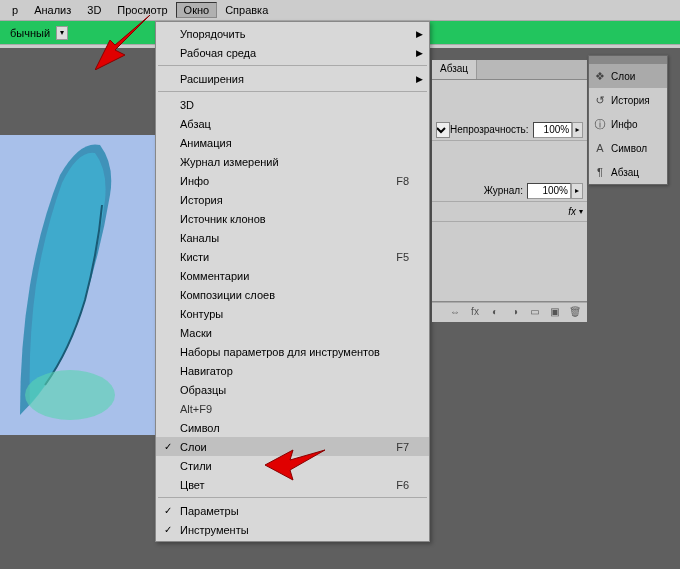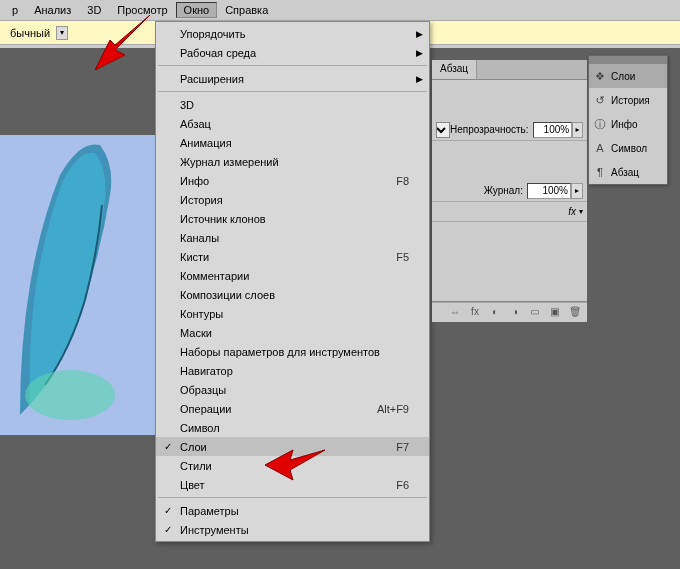--- a/index.html
+++ b/index.html
@@ -24,21 +24,21 @@
     padding: 2px 8px;
     cursor: default;
   }
   .menubar .item.pressed {
     background: #b0b0b0;
     border: 1px inset #888;
     padding: 1px 7px;
   }
   .optbar {
     height: 24px;
-    background: #fef9c3;
+    background: #22c55e;
     border-bottom: 1px solid #aaa;
     display: flex;
     align-items: center;
     padding-left: 4px;
   }
   .optlabel {
     font-size: 11px;
     padding: 0 6px;
   }
   .dropmenu {
@@ -279,21 +279,20 @@
   <div class="mitem">
       <span class="lbl">Наборы параметров для инструментов</span>
     </div>
   <div class="mitem">
       <span class="lbl">Навигатор</span>
     </div>
   <div class="mitem">
       <span class="lbl">Образцы</span>
     </div>
   <div class="mitem">
-      <span class="lbl">Операции</span>
       <span class="sc">Alt+F9</span>
     </div>
   <div class="mitem">
       <span class="lbl">Символ</span>
     </div>
   <div class="mitem highlight">
       <span class="chk">✓</span>
       <span class="lbl">Слои</span>
       <span class="sc">F7</span>
     </div>

